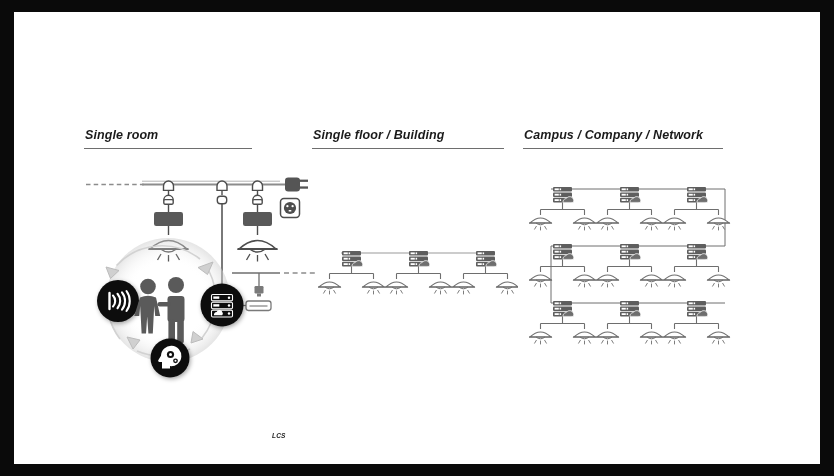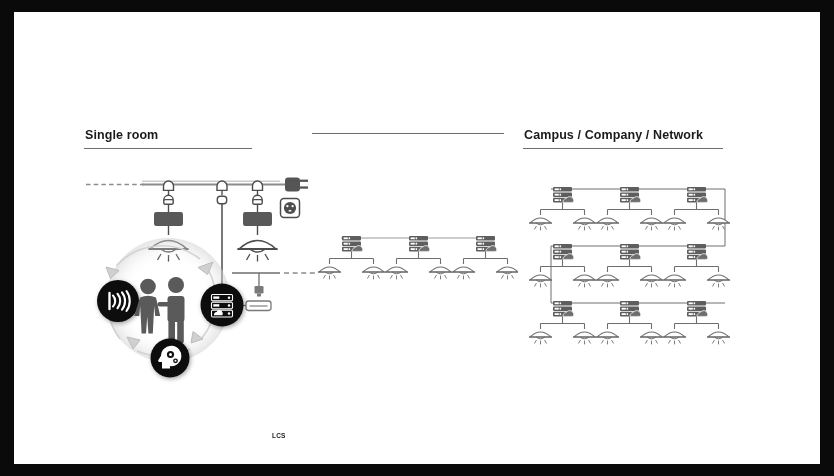--- a/index.html
+++ b/index.html
@@ -20,20 +20,21 @@
     left: 0; top: 0;
     width: 834px; height: 476px;
     background: #0a0a0a;
   }
   #page {
     position: absolute;
     left: 14px; top: 12px;
     width: 806px; height: 452px;
     background: #ffffff;
     overflow: hidden;
+    font-style: italic;
   }
 
   
   .panel { position: absolute; }
   #panel-room   { left: 70px;  top: 116px; width: 230px; }
   #panel-floor  { left: 298px; top: 116px; width: 212px; }
   #panel-campus { left: 509px; top: 116px; width: 218px; }
 
   .panel-title {
     font-size: 12.5px;
@@ -263,20 +264,21 @@
         </svg>
 
         <div class="lbl-driver" id="driver-label-1">Driver</div>
         <div class="lbl-driver" id="driver-label-2">Driver</div>
 
         <div class="lbl-lcs">LCS</div>
       </div>
     </div>
 
     <div class="panel" id="panel-floor">
+      <div class="panel-title">Single floor / Building</div>
       <div class="panel-rule"></div>
 
       <div class="panel-body">
         <svg class="canvas" id="floor-canvas" width="200" height="70" viewBox="0 0 200 70">
 
           <defs>
 
             <g id="clusterDef">
 
               <g>

